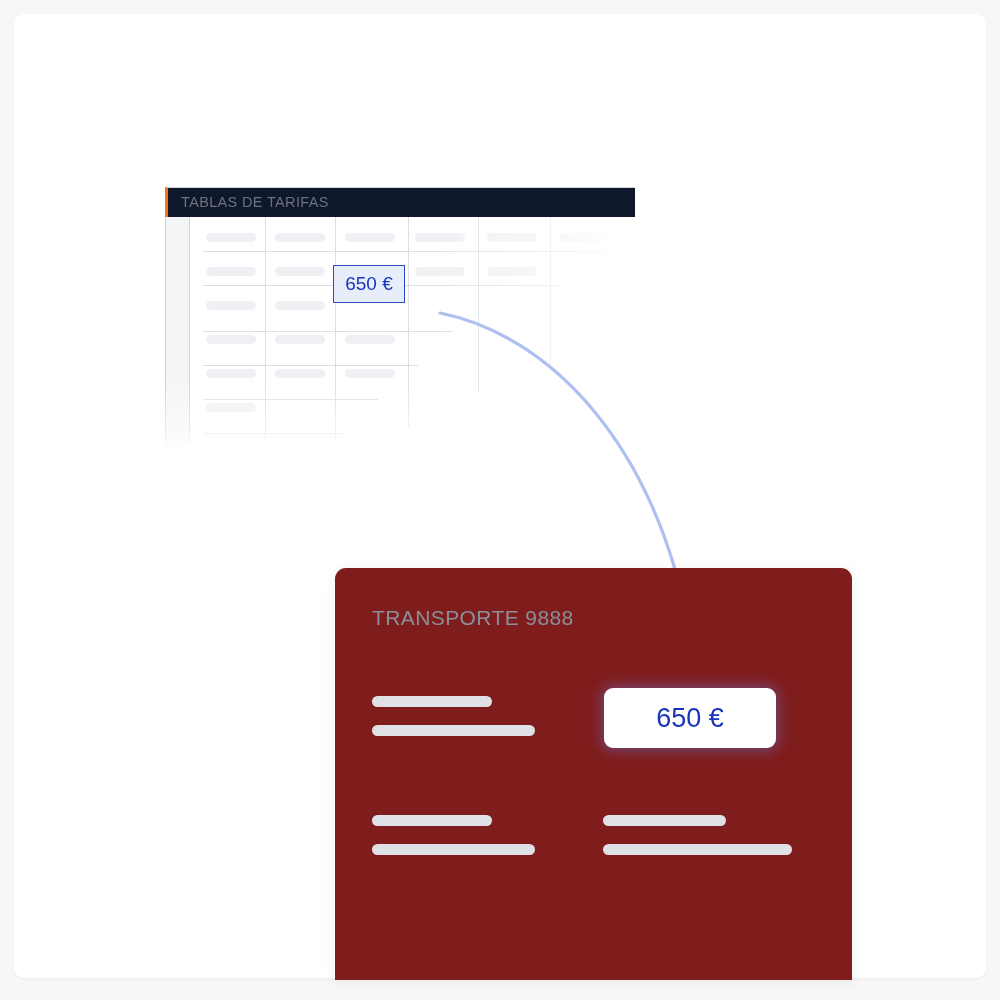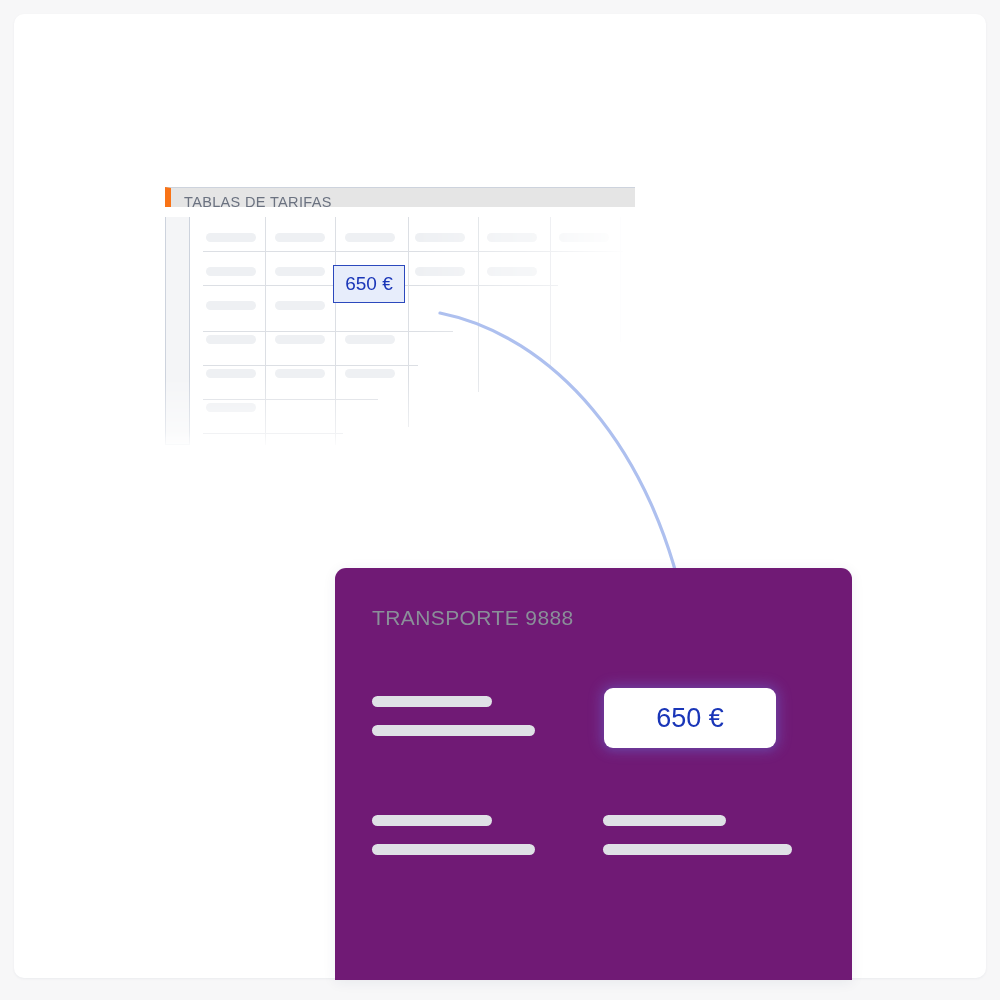--- a/index.html
+++ b/index.html
@@ -37,24 +37,24 @@
     left: 165px;
     top: 187px;
     width: 470px;
     height: 262px;
   }
   .rates-header {
     position: absolute;
     left: 0;
     top: 0;
     width: 470px;
-    height: 20px;
-    background: #e5e5e5;
+    height: 30px;
+    background: #0f172a;
     border-top: 1px solid #cdd3dd;
-    border-left: 6px solid #f97316;
+    border-left: 3px solid #f97316;
     box-sizing: border-box;
   }
   .rates-header-title {
     position: absolute;
     left: 13px;
     top: 6px;
     font-size: 14.5px;
     letter-spacing: 0.35px;
     color: #6b7280;
     white-space: nowrap;
@@ -152,21 +152,21 @@
     z-index: 9;
   }
 
   
   .transport-card {
     position: absolute;
     left: 335px;
     top: 568px;
     width: 517px;
     height: 412px;
-    background: #701a75;
+    background: #7f1d1d;
     border-radius: 11px 11px 0 0;
     box-shadow: 0 2px 14px rgba(30,40,90,0.07);
     overflow: hidden;
   }
   .card-title {
     position: absolute;
     left: 37px;
     top: 38px;
     font-size: 21px;
     letter-spacing: 0.4px;

